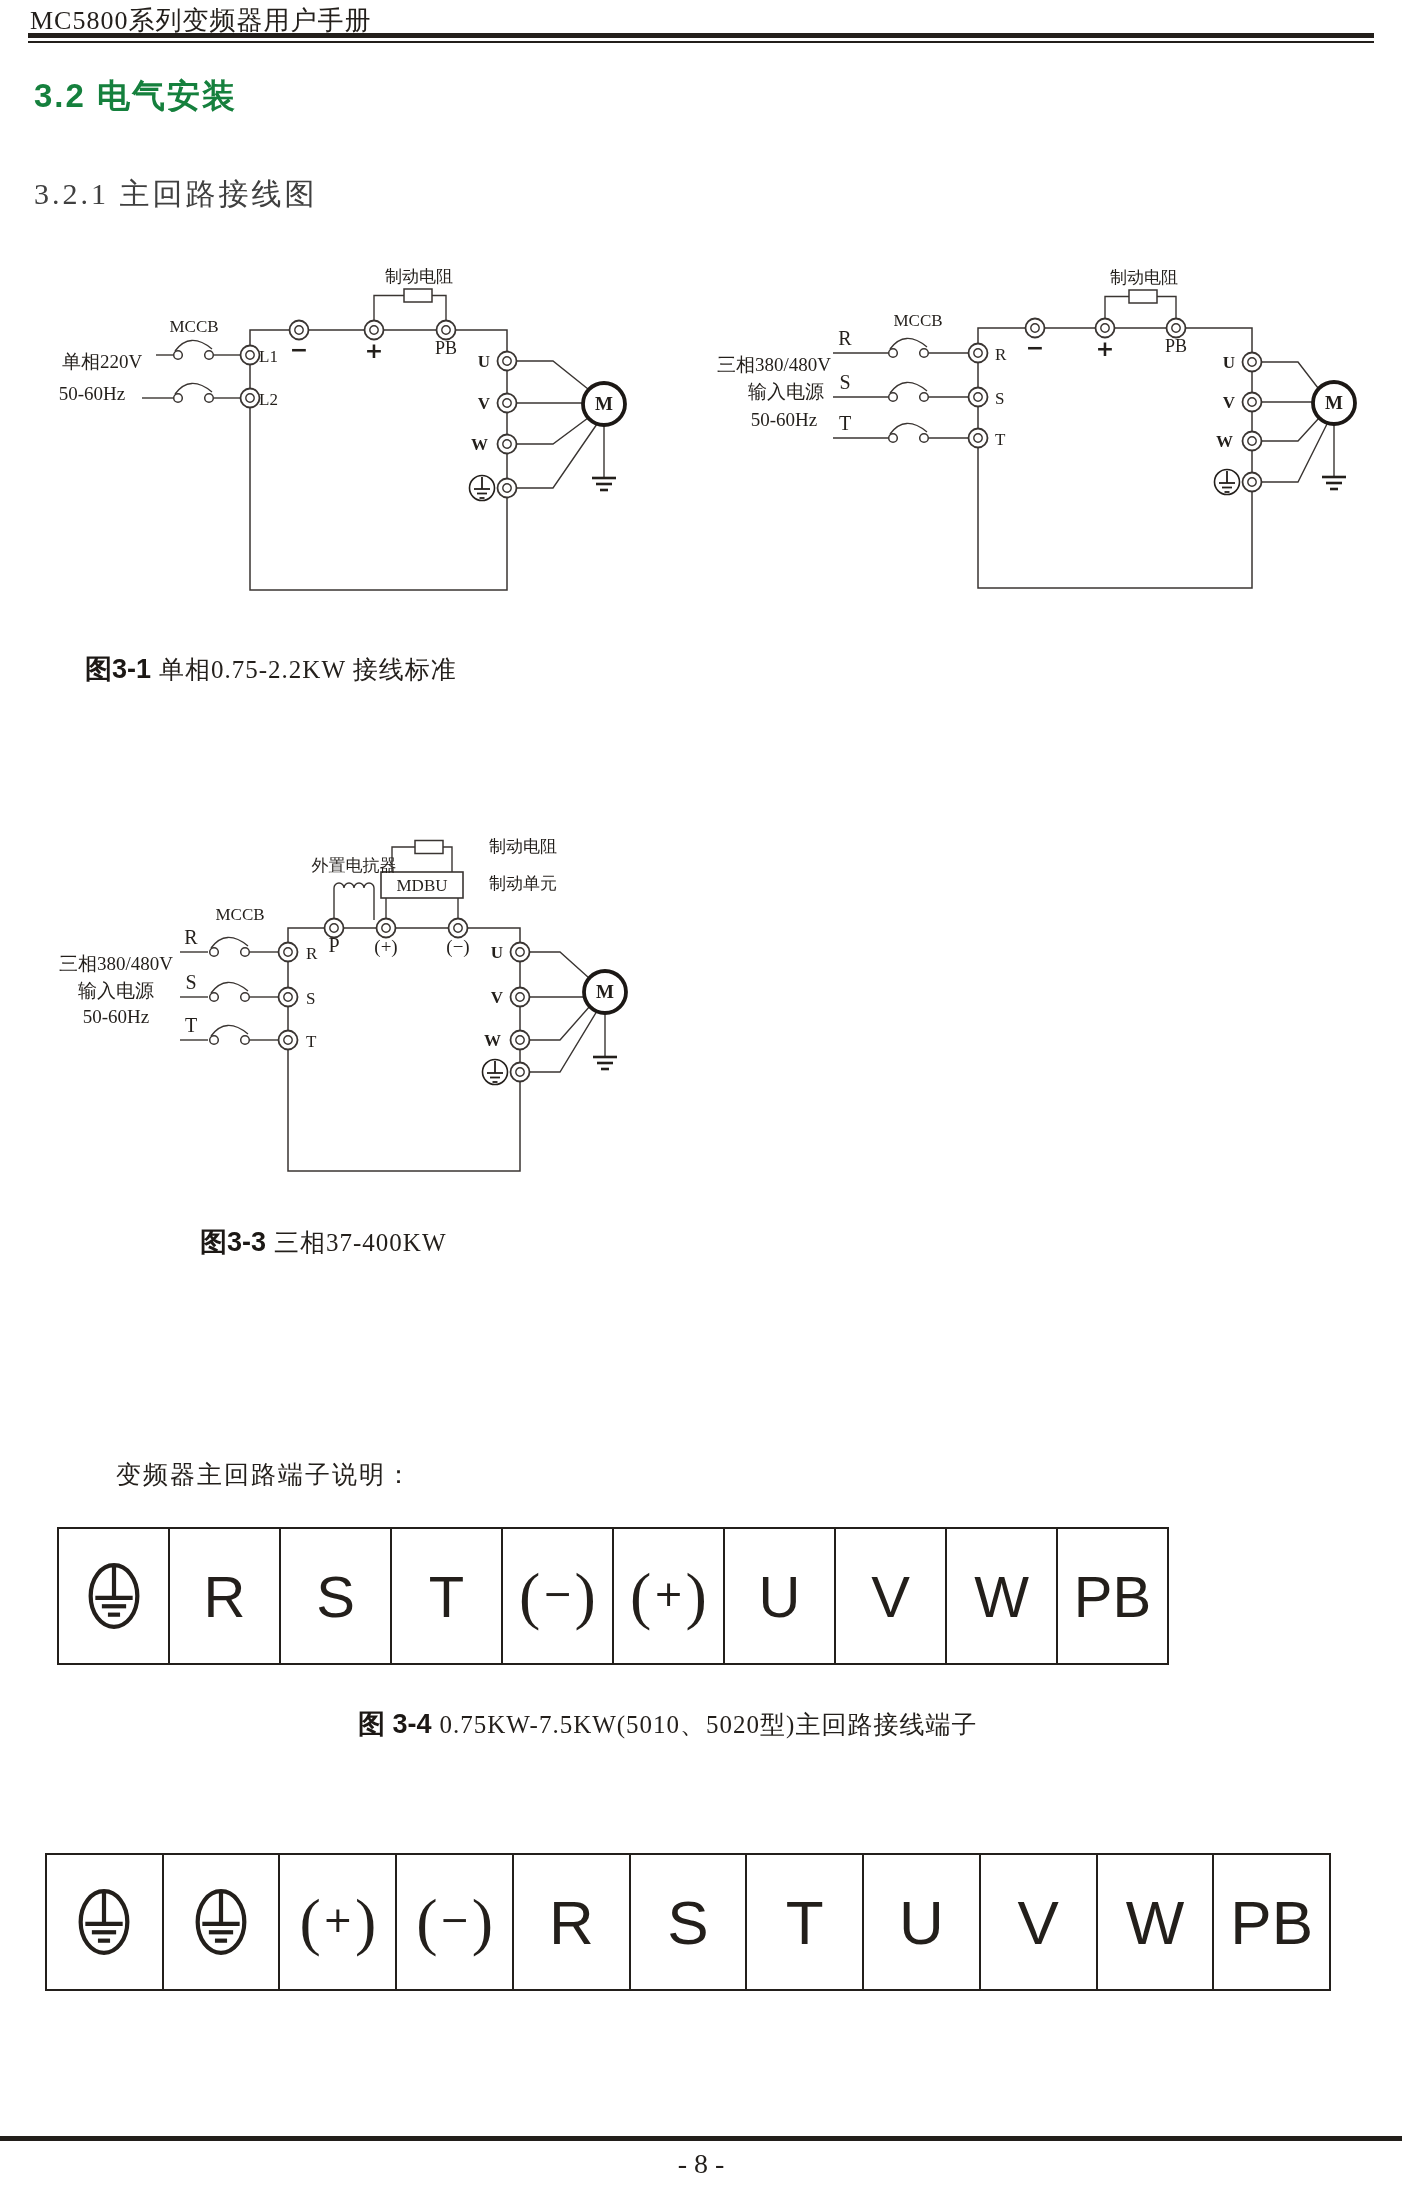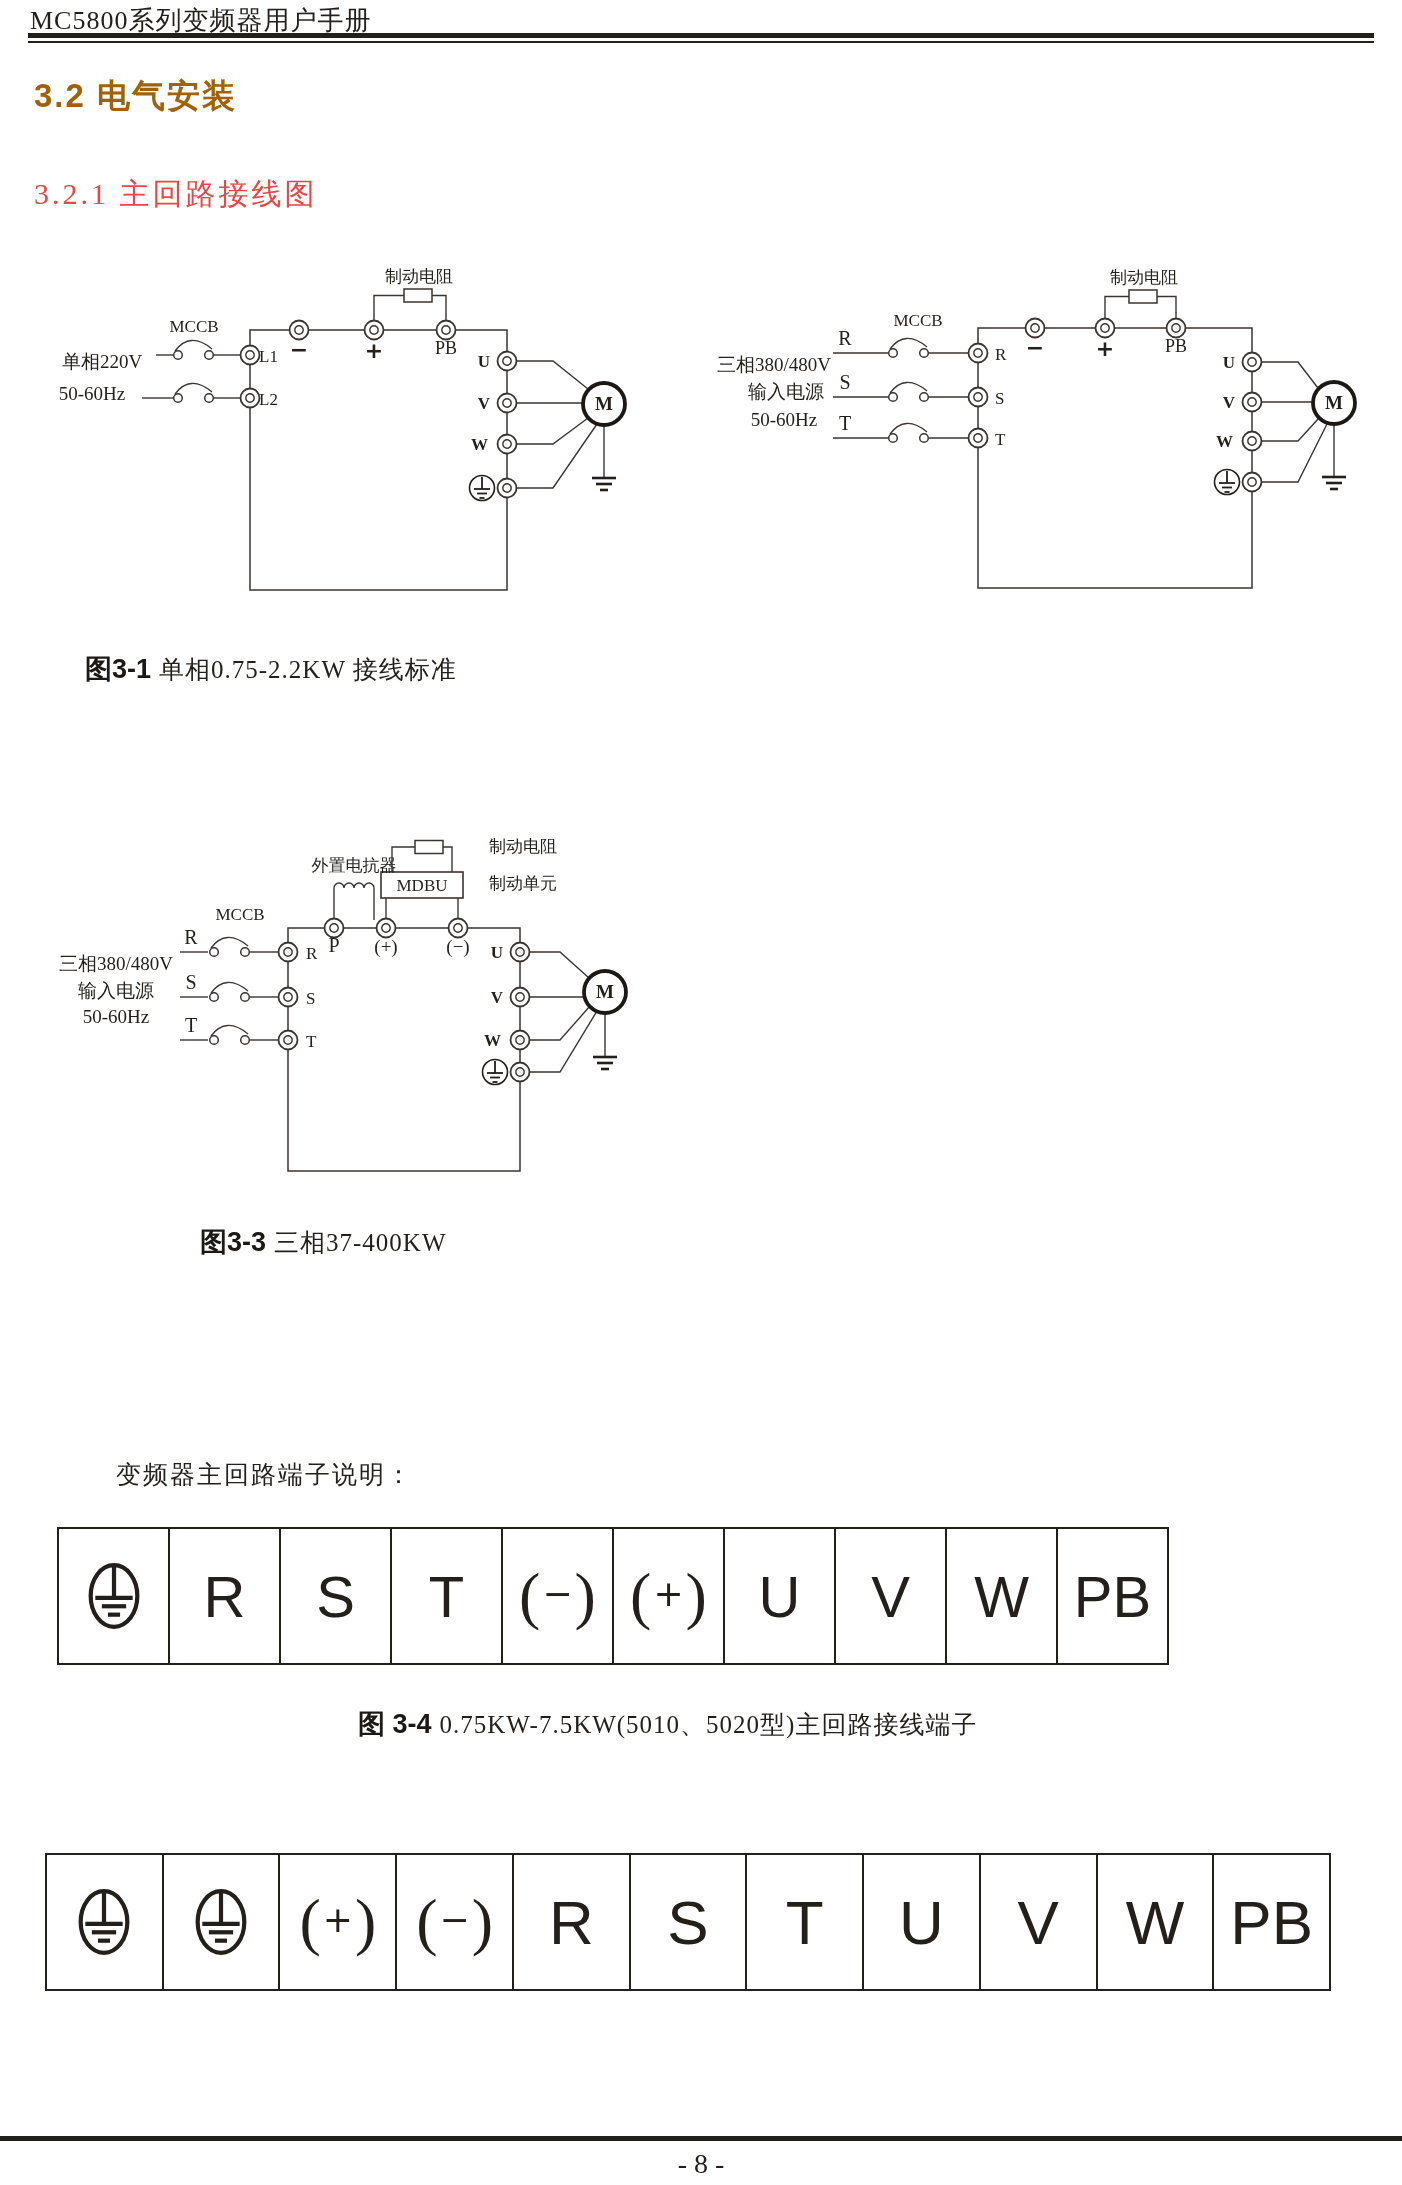--- a/index.html
+++ b/index.html
@@ -1,22 +1,22 @@
 <!DOCTYPE html>
 <html><head>
 <meta charset="utf-8">
 <style>
   html,body{margin:0;padding:0;background:#ffffff;}
   #page{position:relative;width:1402px;height:2185px;background:#fff;overflow:hidden;
         color:#231f1b;font-family:"Liberation Serif", serif;}
   .abs{position:absolute;}
   .header-title{font:26px "Liberation Serif", serif;color:#231f1b;letter-spacing:1px;}
   .header-rule{border-top:5px solid #231f1b;border-bottom:2px solid #231f1b;height:3px;background:#fff;}
-  .h-bold{font:bold 33px "Liberation Sans", sans-serif;color:#a16207;letter-spacing:2px;}
-  .h-serif{font:30px "Liberation Serif", serif;color:#ef4444;letter-spacing:3px;}
+  .h-bold{font:bold 33px "Liberation Sans", sans-serif;color:#15803d;letter-spacing:2px;}
+  .h-serif{font:30px "Liberation Serif", serif;color:#404040;letter-spacing:3px;}
   .p-serif{font:25px "Liberation Serif", serif;color:#231f1b;letter-spacing:2px;}
   .fig-caption{white-space:nowrap;}
   .cap-fig{font:bold 27px "Liberation Sans", sans-serif;color:#1c1815;}
   .cap-txt{font:25px "Liberation Serif", serif;color:#231f1b;margin-left:8px;letter-spacing:1px;margin-top:12px;}
   
   .ft17{font:17px "Liberation Serif", serif;fill:#231f1b;}
   .ft18{font:18px "Liberation Serif", serif;fill:#231f1b;}
   .ft19{font:19px "Liberation Serif", serif;fill:#231f1b;}
   .ft20{font:20px "Liberation Serif", serif;fill:#231f1b;}
   .ftB{font:bold 17px "Liberation Serif", serif;fill:#231f1b;}

